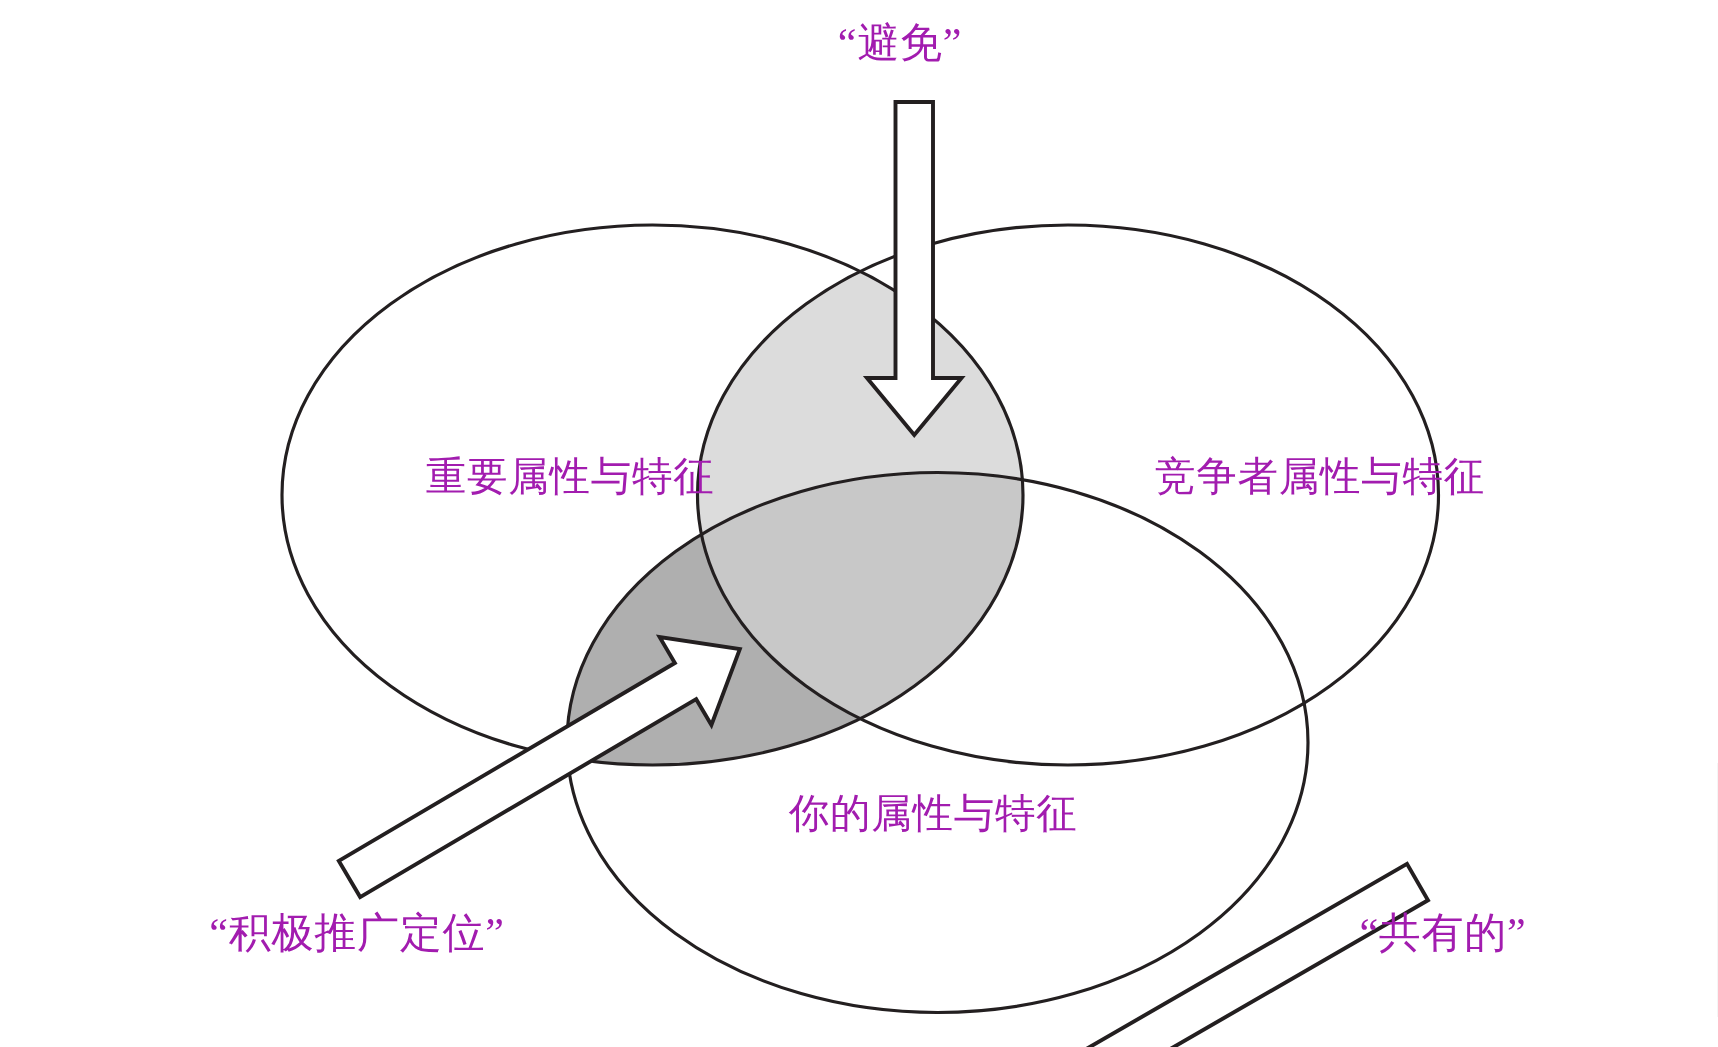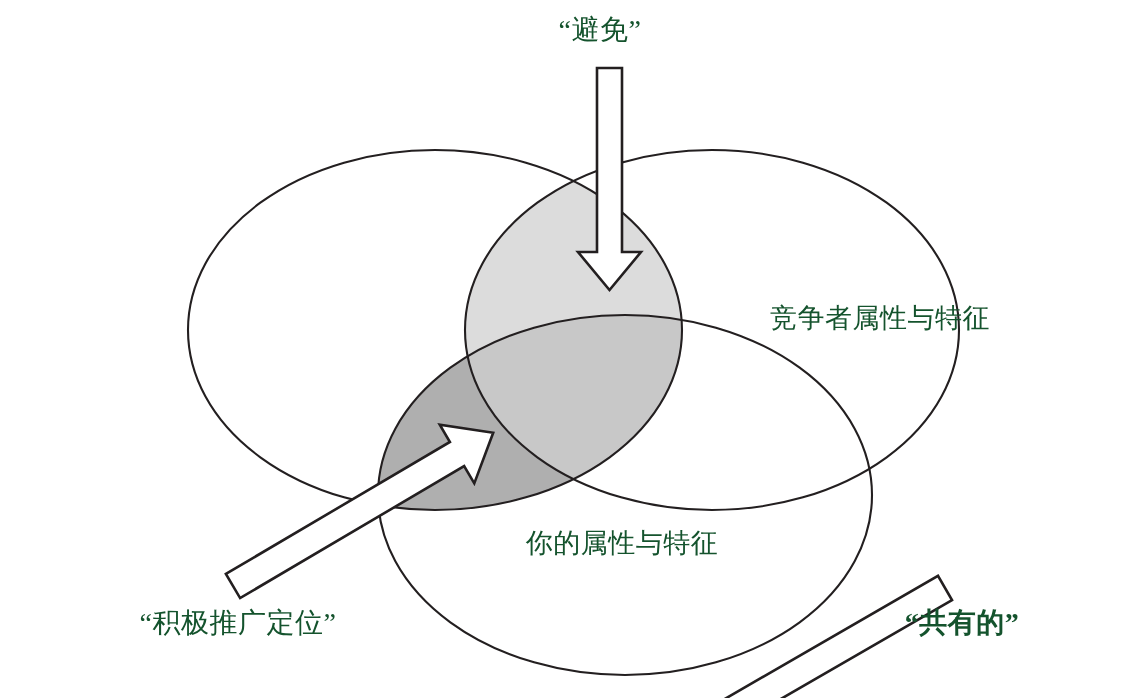--- a/index.html
+++ b/index.html
@@ -23,39 +23,39 @@
     position: absolute;
     left: 0;
     top: 0;
     width: 1145px;
     height: 698px;
   }
   .venn-label,
   .callout-label {
     position: absolute;
     white-space: nowrap;
-    color: #14532d;
+    color: #a21caf;
     font-family: "Liberation Serif", "DejaVu Serif", serif;
     letter-spacing: 0.5px;
     line-height: 1;
   }
   .venn-label {
     font-size: 27px;
     transform: translate(-50%, -50%);
   }
   .callout-label {
     font-size: 28px;
     transform: translate(-50%, -50%);
   }
   #label-left   { left: 380px; top: 318px; }
   #label-right  { left: 880px; top: 318px; text-align: center; }
   #label-bottom { left: 622px; top: 543px; }
   #label-top-callout    { left: 600px; top: 30px; }
   #label-left-callout   { left: 238px; top: 623px; }
-  #label-right-callout  { left: 962px; top: 623px; font-weight: bold; }
+  #label-right-callout  { left: 962px; top: 623px; }
 </style>
 </head>
 <body>
 
 <div id="diagram-root">
 
   <svg id="venn-svg" viewBox="0 0 1145 698" xmlns="http://www.w3.org/2000/svg">
     <defs>
 
       <clipPath id="clip-left">
@@ -126,20 +126,21 @@
                L 1235,574
                L 1235,552
                L 1281,588
                L 1235,624
                L 1235,602
                L 945,602
                Z" fill="#ffffff" stroke="#231f20" stroke-width="2.6" stroke-linejoin="miter"></path>
     </g>
   </svg>
 
+  <div class="venn-label" id="label-left">重要属性与特征</div>
 
   <div class="venn-label" id="label-right">竞争者属性与特征</div>
 
   <div class="venn-label" id="label-bottom">你的属性与特征</div>
 
   <div class="callout-label" id="label-top-callout">“避免”</div>
 
   <div class="callout-label" id="label-left-callout">“积极推广定位”</div>
 
   <div class="callout-label" id="label-right-callout">“共有的”</div>

